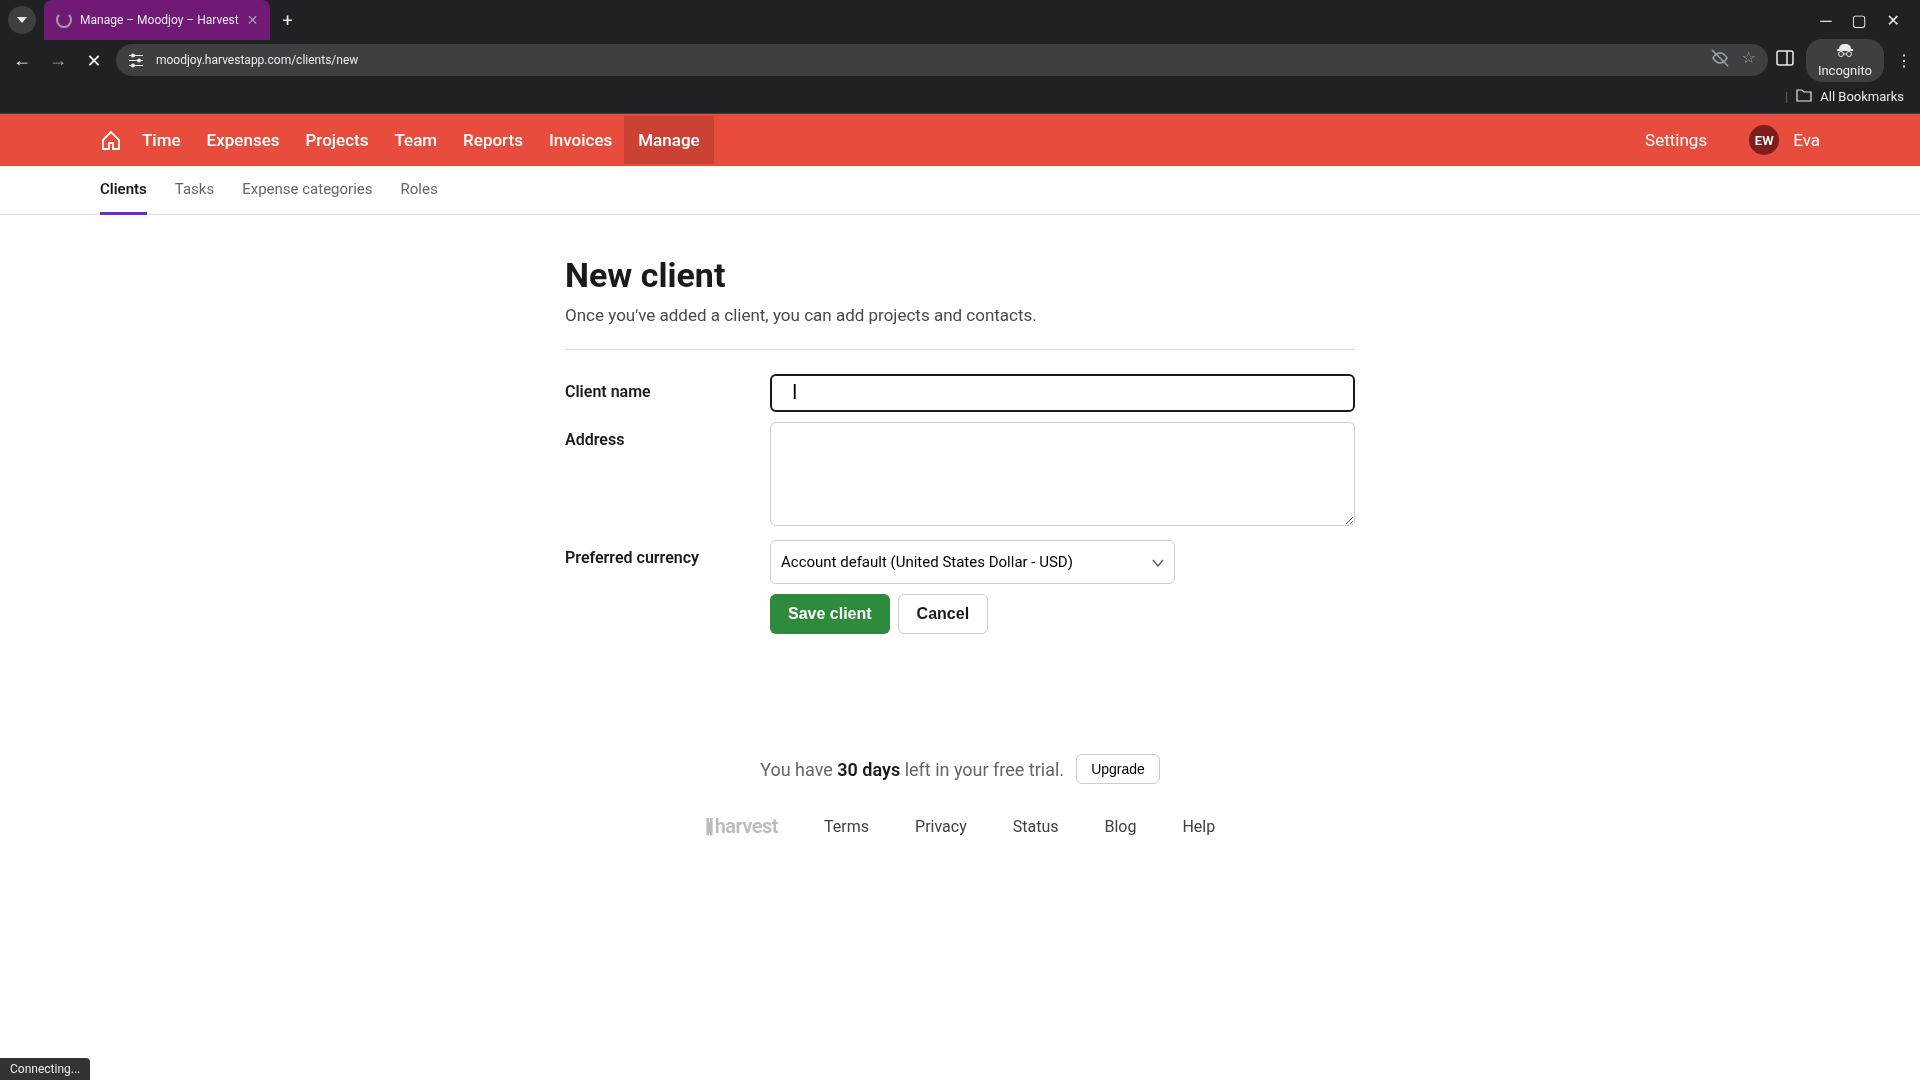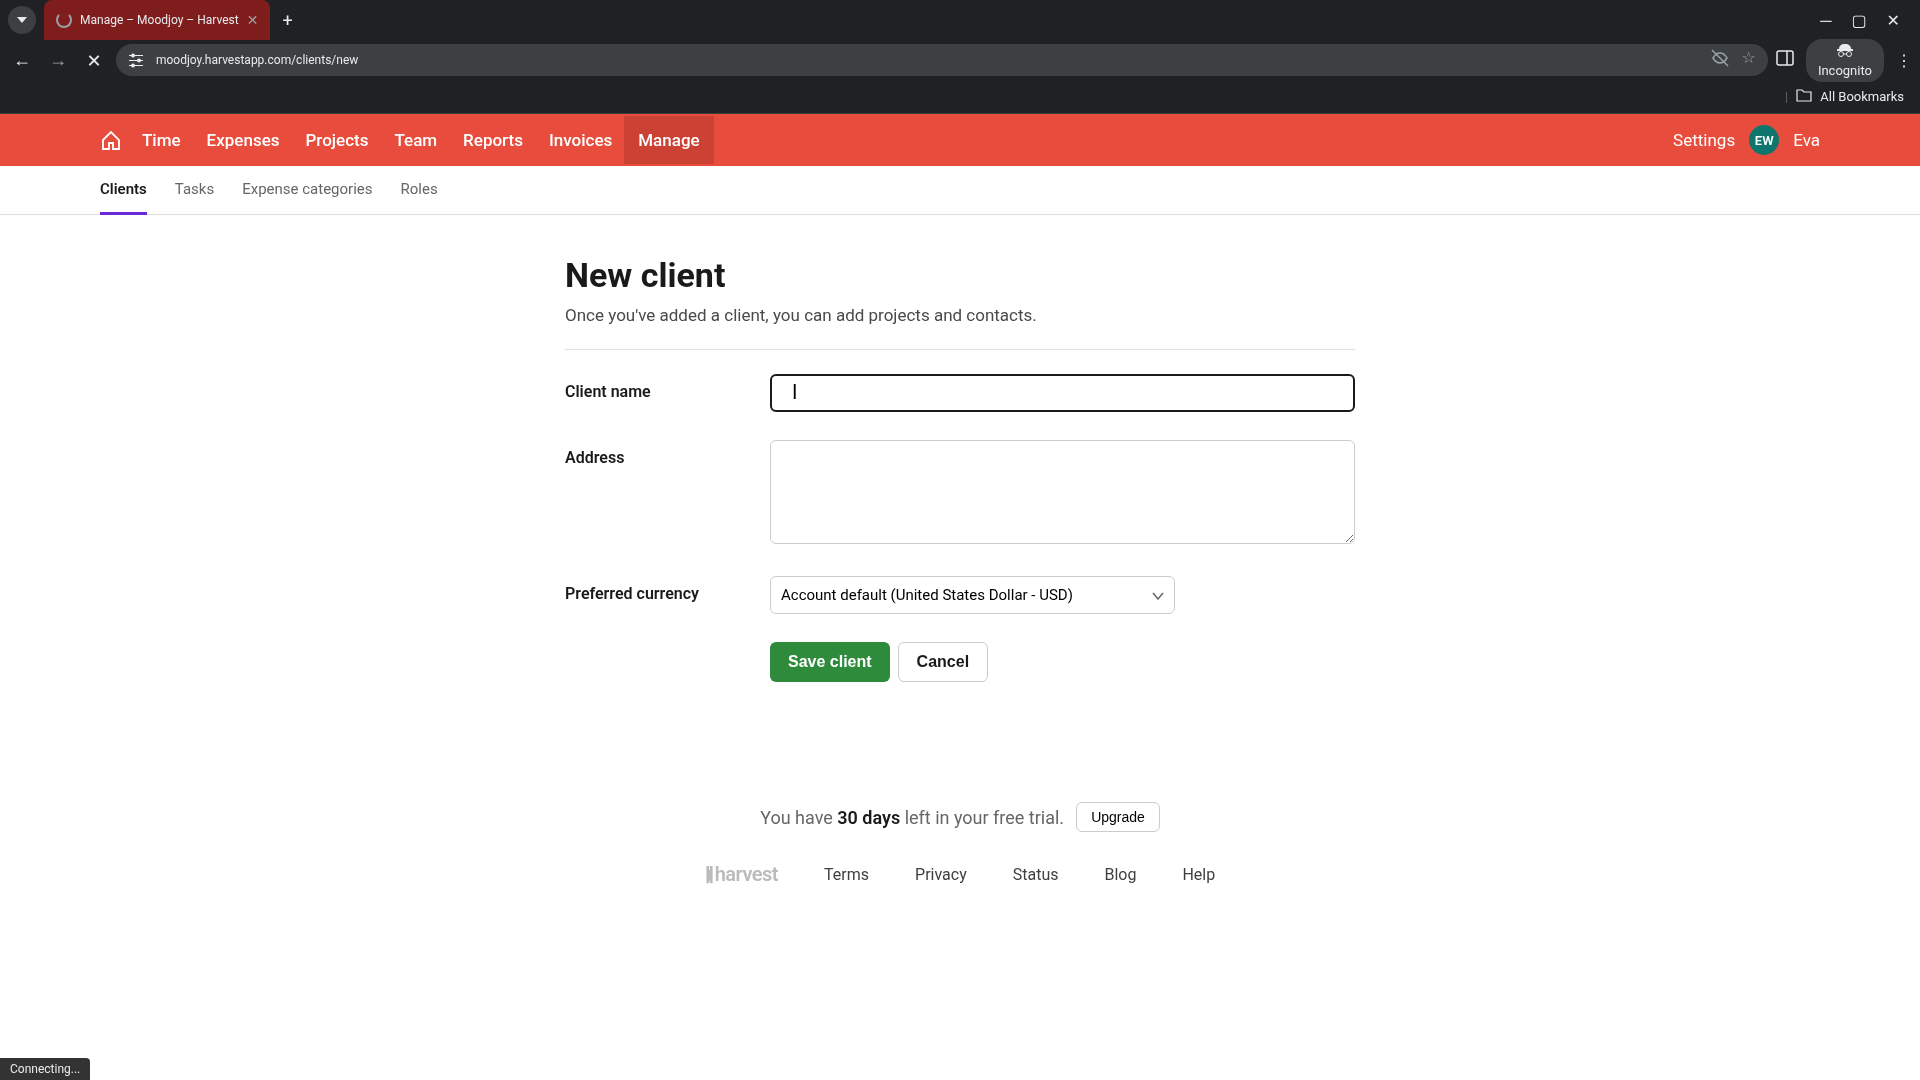--- a/index.html
+++ b/index.html
@@ -2,21 +2,21 @@
 <html><head>
   <meta charset="utf-8">
   <style>
     * { margin: 0; padding: 0; box-sizing: border-box; }
     body { font-family: -apple-system, BlinkMacSystemFont, "Segoe UI", Roboto, sans-serif; background: #fff; }
     
     
     .browser-chrome { background: #202124; color: #e8eaed; }
     .tab-bar { display: flex; align-items: center; height: 40px; padding: 0 8px; }
     .tab-dropdown { width: 28px; height: 28px; border-radius: 50%; background: #3c4043; display: flex; align-items: center; justify-content: center; margin-right: 8px; cursor: pointer; }
-    .tab { display: flex; align-items: center; background: #7f1d1d; border-radius: 8px 8px 0 0; padding: 20px 12px; margin-right: 4px; max-width: 240px; height: 34px; }
+    .tab { display: flex; align-items: center; background: #701a75; border-radius: 8px 8px 0 0; padding: 20px 12px; margin-right: 4px; max-width: 240px; height: 34px; }
     .tab-favicon { width: 16px; height: 16px; border-radius: 50%; border: 2px solid #9aa0a6; border-top-color: transparent; margin-right: 8px; animation: spin 1s linear infinite; }
     @keyframes spin { to { transform: rotate(360deg); } }
     .tab-title { font-size: 12px; color: #e8eaed; white-space: nowrap; overflow: hidden; text-overflow: ellipsis; flex: 1; }
     .tab-close { margin-left: 8px; cursor: pointer; font-size: 14px; color: #9aa0a6; }
     .new-tab { margin-left: 8px; cursor: pointer; color: #e8eaed; font-size: 18px; }
     .window-controls { margin-left: auto; display: flex; gap: 20px; padding-right: 12px; color: #e8eaed; }
     .window-controls span { cursor: pointer; }
     
     .address-bar-row { display: flex; align-items: center; height: 40px; padding: 0 8px; gap: 8px; }
     .nav-btn { width: 28px; height: 28px; display: flex; align-items: center; justify-content: center; cursor: pointer; color: #9aa0a6; font-size: 18px; }
@@ -30,39 +30,39 @@
     
     .bookmarks-row { display: flex; justify-content: flex-end; align-items: center; height: 34px; padding: 0 16px; border-bottom: 1px solid #3c4043; color: #e8eaed; font-size: 13px; gap: 8px; }
     
     
     .app-header { background: #e74c3c; color: #fff; height: 52px; display: flex; align-items: center; padding: 0 100px; }
     .home-icon { width: 22px; height: 22px; margin-right: 20px; cursor: pointer; }
     .nav-items { display: flex; gap: 26px; font-size: 17px; font-weight: 500; }
     .nav-item { cursor: pointer; padding: 14px 0; }
     .nav-item.active { background: rgba(0,0,0,0.12); padding: 14px 14px; margin: 0 -14px; }
     .header-right { margin-left: auto; display: flex; align-items: center; gap: 14px; font-size: 17px; }
-    .avatar { width: 30px; height: 30px; border-radius: 50%; background: #0f766e; color: #fff; display: flex; align-items: center; justify-content: center; font-size: 13px; font-weight: 600; }
+    .avatar { width: 30px; height: 30px; border-radius: 50%; background: #7f1d1d; color: #fff; display: flex; align-items: center; justify-content: center; font-size: 13px; font-weight: 600; margin-left: 28px; }
     
     
     .subnav { border-bottom: 1px solid #e0e0e0; padding: 0 100px; display: flex; gap: 28px; }
     .subnav-item { padding: 14px 0; font-size: 15px; color: #666; cursor: pointer; }
     .subnav-item.active { color: #1a1a1a; font-weight: 600; border-bottom: 3px solid #6d28d9; margin-bottom: -1px; }
     
     
     .main { max-width: 790px; margin: 0 auto; padding: 40px 0; }
     .page-title { font-size: 34px; font-weight: 700; color: #1a1a1a; margin-bottom: 10px; }
     .page-subtitle { font-size: 17px; color: #4a4a4a; margin-bottom: 24px; }
     hr.divider { border: none; border-top: 1px solid #e0e0e0; margin-bottom: 24px; }
     
-    .form-row { display: flex; margin-bottom: 28px; }
+    .form-row { display: flex; margin-bottom: 10px; }
     .form-label { width: 205px; font-size: 16px; font-weight: 600; color: #1a1a1a; padding-top: 8px; }
     .form-input-wrap { flex: 1; }
     .text-input { width: 100%; height: 38px; border: 2px solid #1a1a1a; border-radius: 6px; padding: 0 10px; font-size: 15px; }
     .textarea-input { width: 100%; height: 104px; border: 1px solid #ccc; border-radius: 6px; padding: 8px 10px; font-size: 15px; resize: both; }
-    .select-input { width: 405px; height: 38px; border: 1px solid #ccc; border-radius: 6px; padding: 0 10px; font-size: 15px; display: flex; align-items: center; justify-content: space-between; cursor: pointer; background: #fff; }
+    .select-input { width: 405px; height: 44px; border: 1px solid #ccc; border-radius: 6px; padding: 0 10px; font-size: 15px; display: flex; align-items: center; justify-content: space-between; cursor: pointer; background: #fff; }
     .chevron { color: #666; }
     
     .button-row { display: flex; gap: 8px; margin-left: 205px; margin-top: 6px; }
     .btn { padding: 10px 18px; border-radius: 6px; font-size: 16px; font-weight: 700; cursor: pointer; border: none; }
     .btn-primary { background: #2e8b3c; color: #fff; }
     .btn-secondary { background: #fff; color: #1a1a1a; border: 1px solid #ccc; }
     
     
     .footer { text-align: center; margin-top: 80px; padding-bottom: 40px; }
     .trial-row { display: flex; align-items: center; justify-content: center; gap: 12px; margin-bottom: 30px; }

